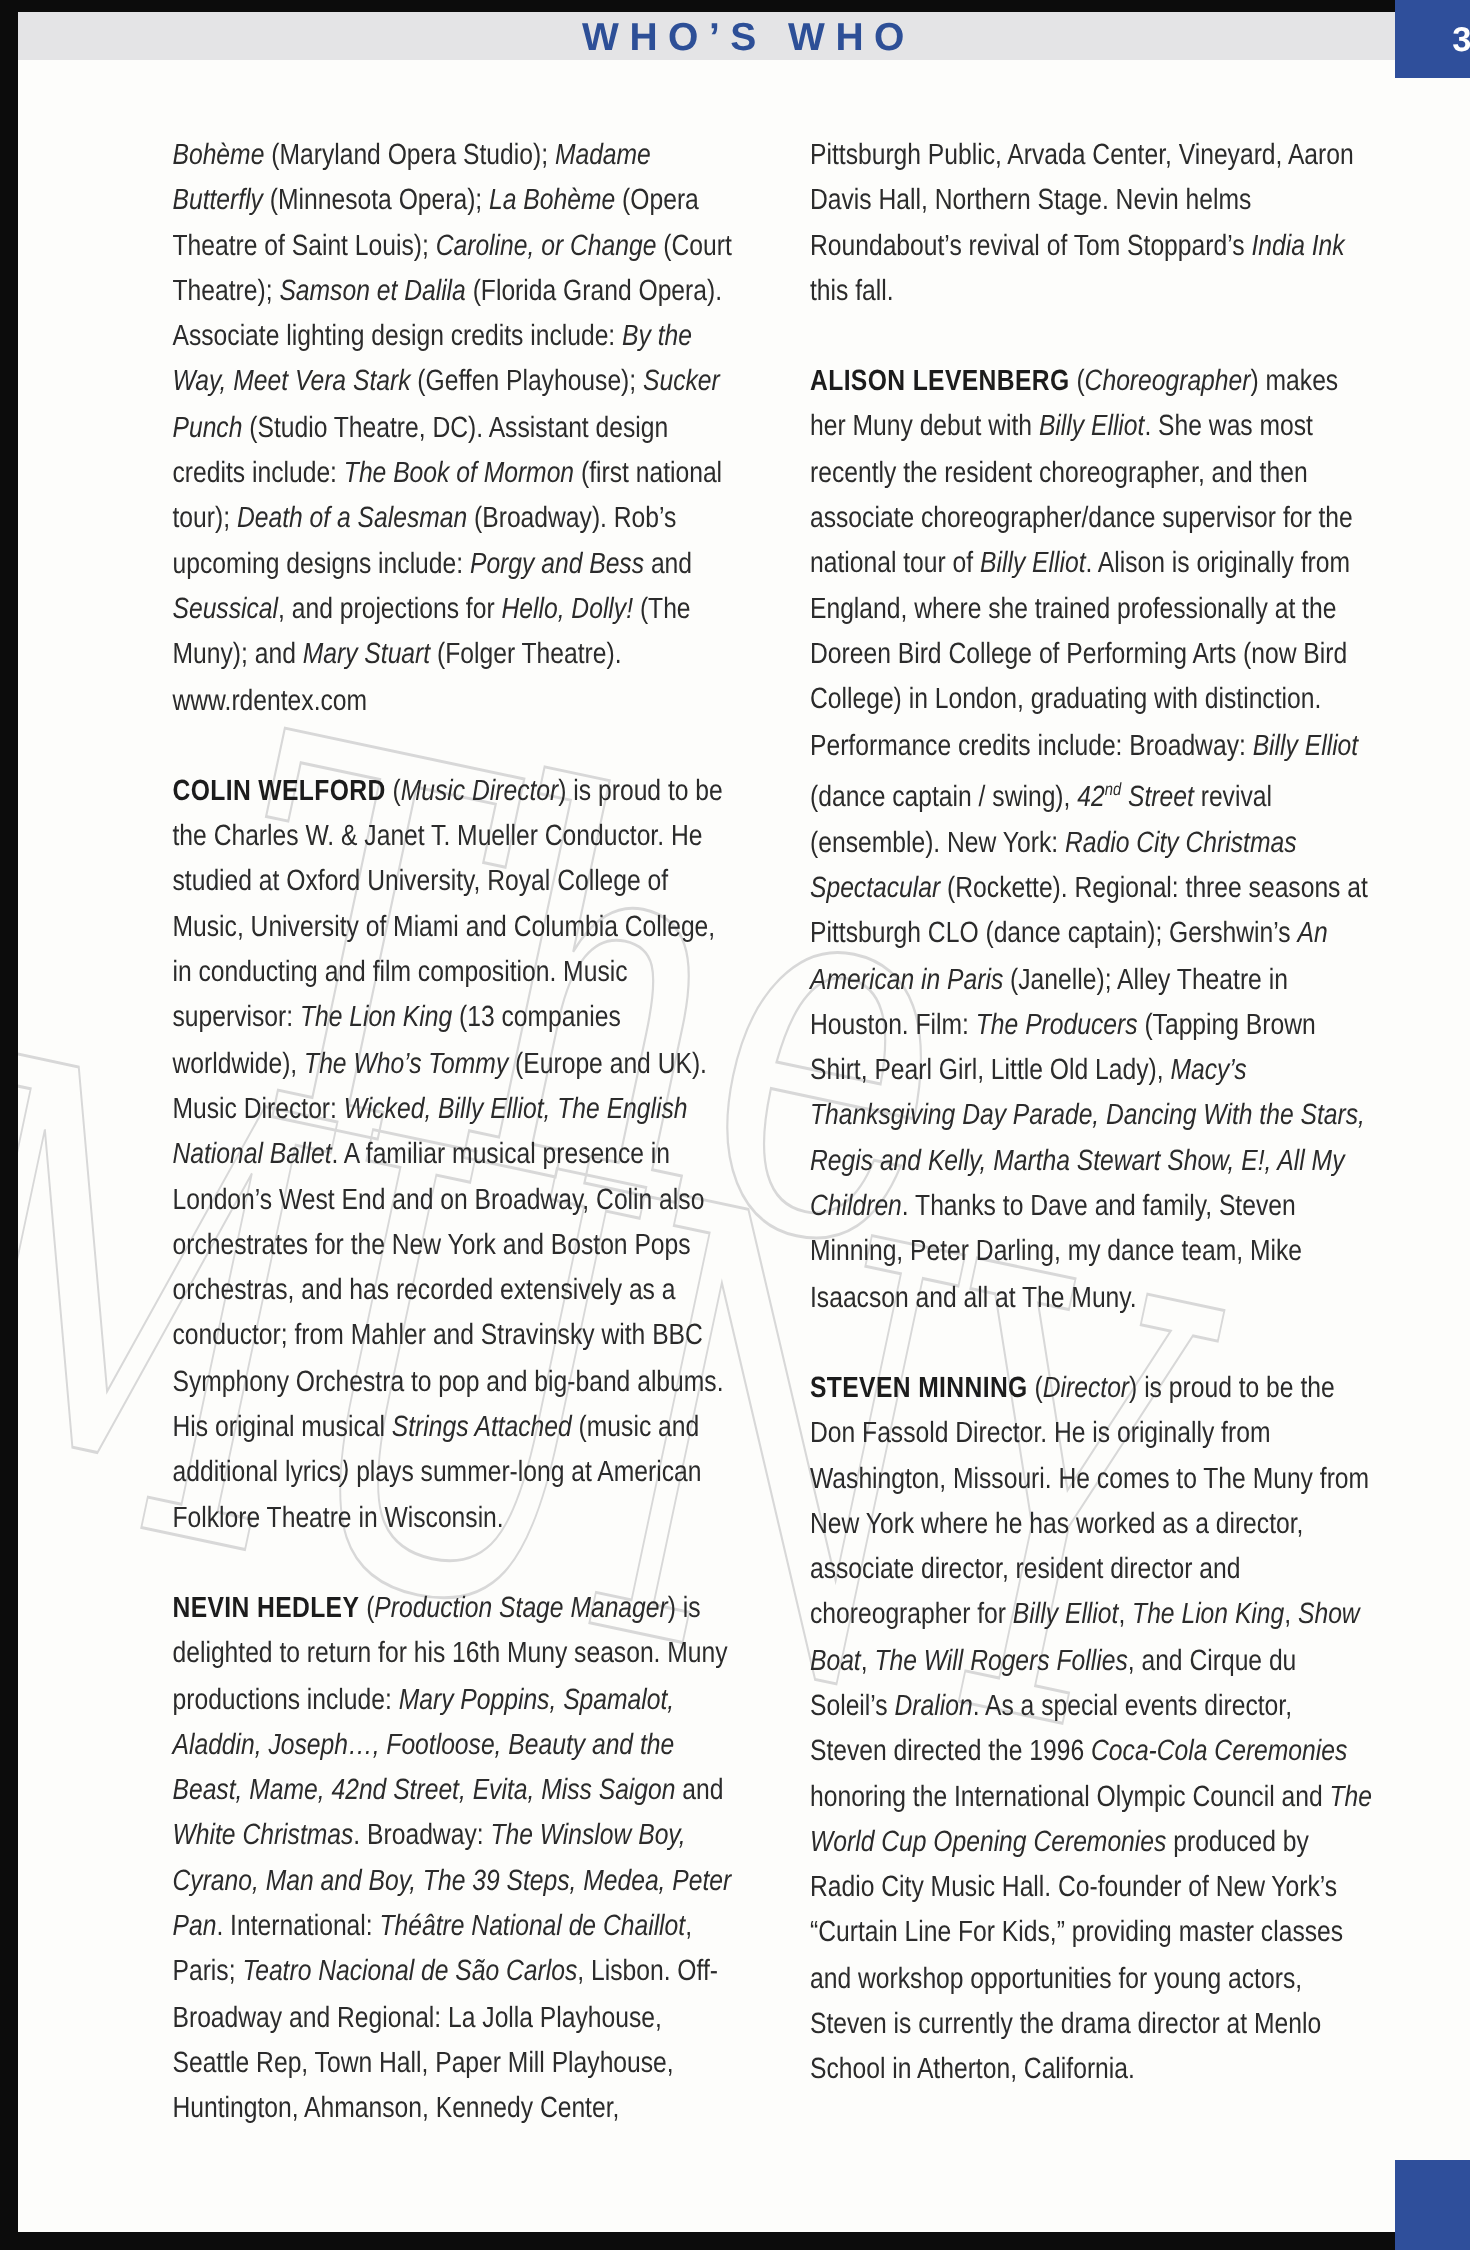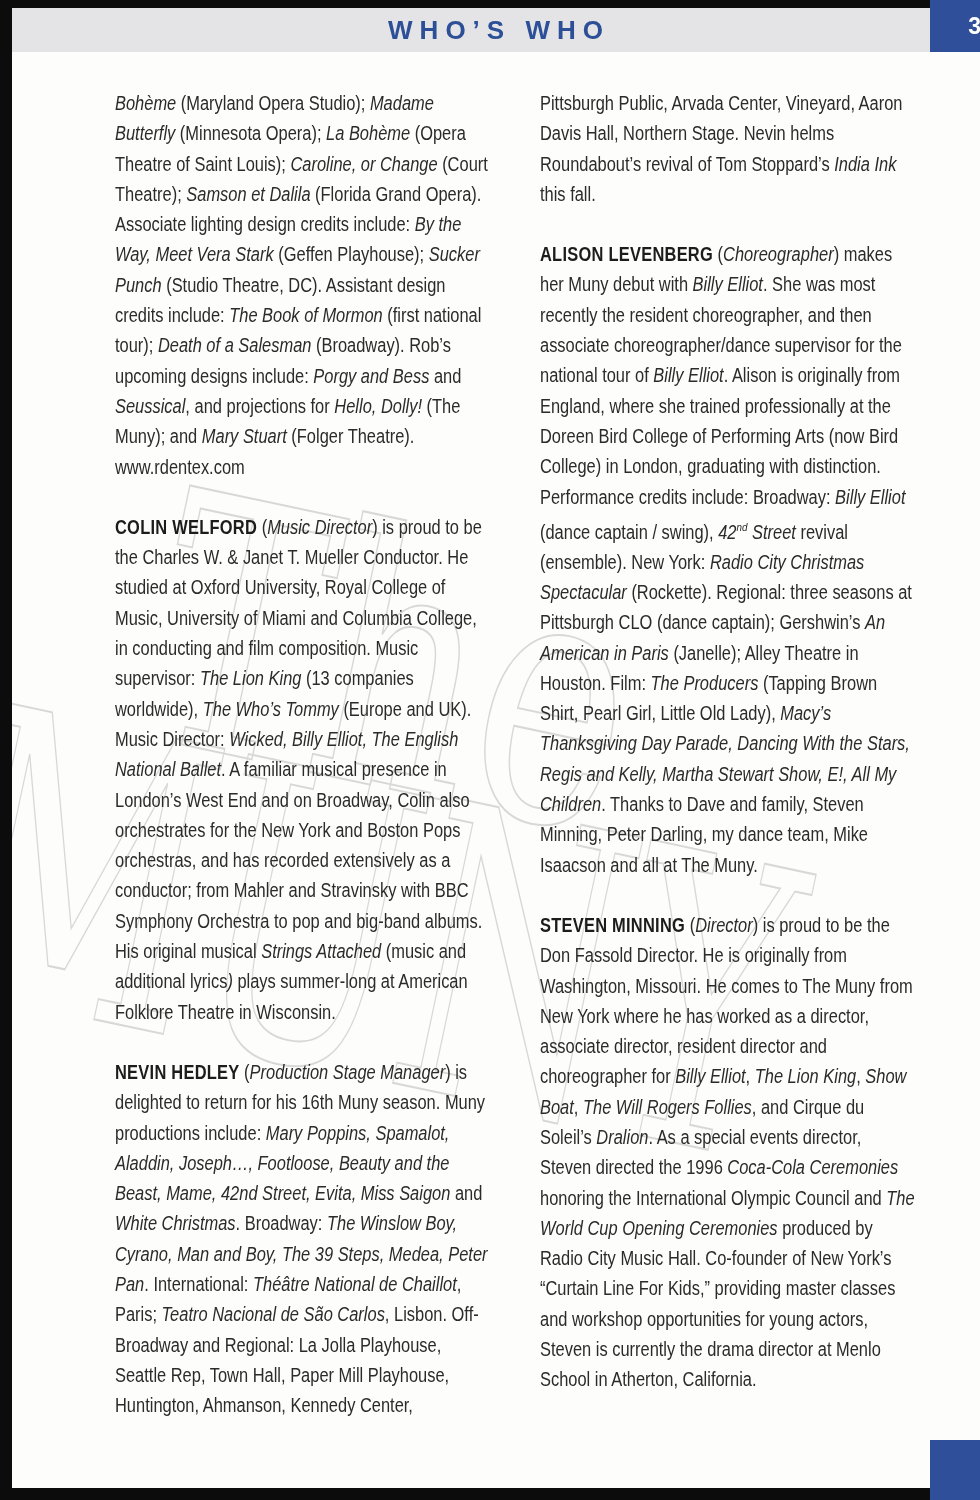--- a/index.html
+++ b/index.html
@@ -8,21 +8,21 @@
     background:#0c0c0c;
     font-family:"Liberation Sans",sans-serif;
     -webkit-font-smoothing:antialiased;
   }
   .page{
     position:absolute;left:12px;top:8px;width:968px;height:1480px;
     background:#fdfdfb;overflow:hidden;
   }
   
   .band{
-    position:absolute;left:0;top:0;width:918px;height:44px;
+    position:absolute;left:0;top:0;width:918px;height:32px;
     background:#e4e4e6;
     display:flex;align-items:center;justify-content:center;
     padding-left:56px;box-sizing:border-box;
   }
   .band-title{
     color:#2d4f97;font-weight:bold;font-size:26px;letter-spacing:7px;
   }
   .corner-box{
     position:absolute;background:#2f4f9b;z-index:6;padding-left:26px;
   }

